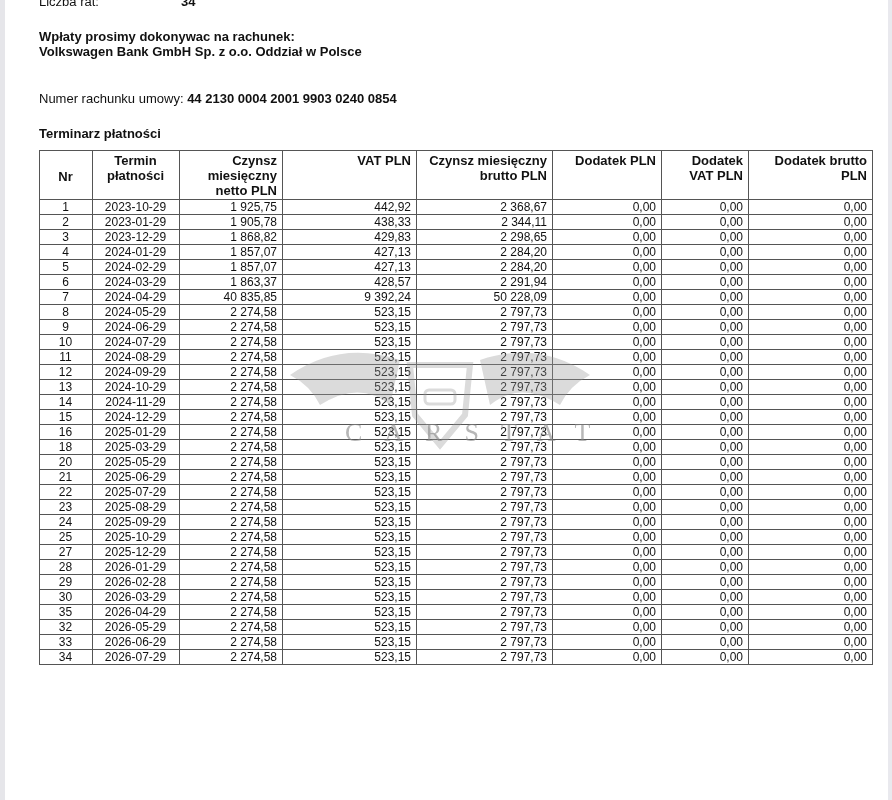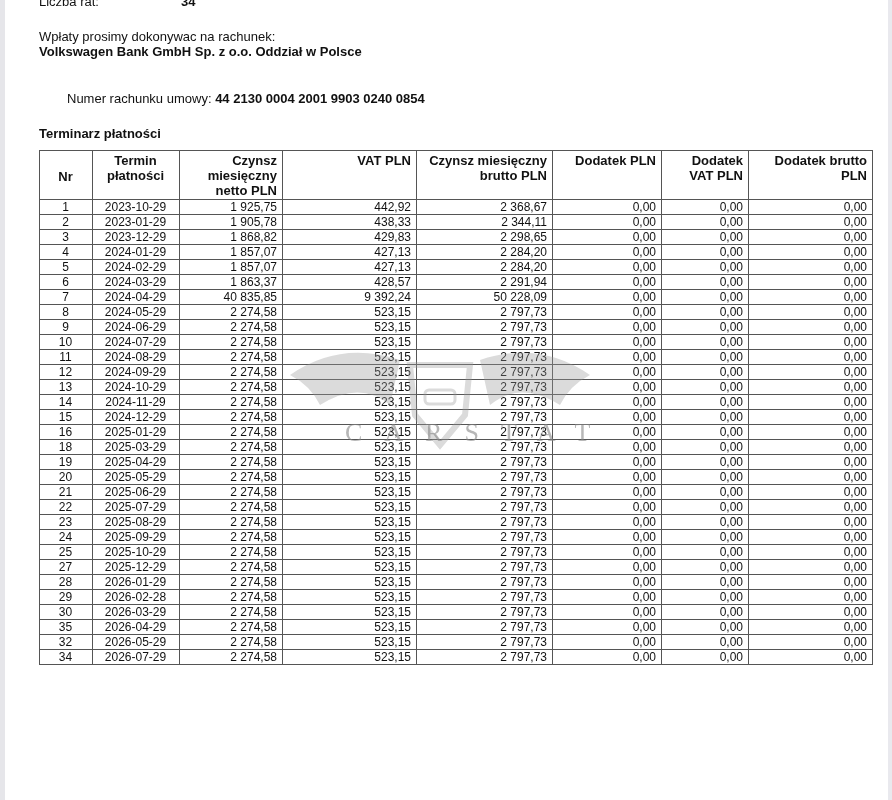--- a/index.html
+++ b/index.html
@@ -3,23 +3,23 @@
 <meta charset="utf-8">
 <style>
   html,body{margin:0;padding:0;}
   body{width:892px;height:800px;background:#ffffff;position:relative;overflow:hidden;font-family:"Liberation Sans",sans-serif;color:#111;}
   .leftbar{position:absolute;left:0;top:0;width:5px;height:800px;background:#e6e6ea;}
   .rightbar{position:absolute;right:0;top:0;width:4px;height:800px;background:#e9e9ee;}
   .line{position:absolute;left:39px;font-size:13px;white-space:nowrap;}
   .b{font-weight:bold;}
   #l-liczba{top:-6px;}
   #l-liczba .val{position:absolute;left:142px;}
-  #l-wplaty{top:29px;}
+  #l-wplaty{top:29px;font-weight:bold;}
   #l-bank{top:44px;font-weight:bold;}
-  #l-numer{top:91px;margin-left:28px;}
+  #l-numer{top:91px;}
   #l-termin{top:126px;font-weight:bold;}
   table{position:absolute;left:39px;top:150px;border-collapse:collapse;font-size:12px;}
   th,td{border:1px solid #555;padding:0 5px 0 4px;height:14px;line-height:14px;}
   th{font-weight:bold;vertical-align:top;padding-top:2px;height:46px;line-height:15px;font-size:13px;border-radius:7px;}
   th.c,td.c{text-align:center;}
   th.r,td.r{text-align:right;}
   th.nr{vertical-align:middle;}
   .w1{width:43px}.w2{width:77px}.w3{width:93px}.w4{width:124px}.w5{width:126px}.w6{width:99px}.w7{width:77px}.w8{width:114px}
   .wm{position:absolute;left:280px;top:335px;width:320px;height:120px;pointer-events:none;opacity:0.35;}
   .wm-text{position:absolute;left:345px;top:418px;font-family:"Liberation Serif",serif;font-size:26px;letter-spacing:22px;color:#888;opacity:0.6;}
@@ -220,30 +220,20 @@
         <td class="c">18</td>
         <td class="c">2025-03-29</td>
         <td class="r">2 274,58</td>
         <td class="r">523,15</td>
         <td class="r">2 797,73</td>
         <td class="r">0,00</td>
         <td class="r">0,00</td>
         <td class="r">0,00</td>
       </tr>
       <tr>
-        <td class="c">19</td>
-        <td class="c">2025-04-29</td>
-        <td class="r">2 274,58</td>
-        <td class="r">523,15</td>
-        <td class="r">2 797,73</td>
-        <td class="r">0,00</td>
-        <td class="r">0,00</td>
-        <td class="r">0,00</td>
-      </tr>
-      <tr>
         <td class="c">20</td>
         <td class="c">2025-05-29</td>
         <td class="r">2 274,58</td>
         <td class="r">523,15</td>
         <td class="r">2 797,73</td>
         <td class="r">0,00</td>
         <td class="r">0,00</td>
         <td class="r">0,00</td>
       </tr>
       <tr>
@@ -342,20 +332,30 @@
         <td class="r">2 274,58</td>
         <td class="r">523,15</td>
         <td class="r">2 797,73</td>
         <td class="r">0,00</td>
         <td class="r">0,00</td>
         <td class="r">0,00</td>
       </tr>
       <tr>
         <td class="c">32</td>
         <td class="c">2026-05-29</td>
+        <td class="r">2 274,58</td>
+        <td class="r">523,15</td>
+        <td class="r">2 797,73</td>
+        <td class="r">0,00</td>
+        <td class="r">0,00</td>
+        <td class="r">0,00</td>
+      </tr>
+      <tr>
+        <td class="c">33</td>
+        <td class="c">2026-06-29</td>
         <td class="r">2 274,58</td>
         <td class="r">523,15</td>
         <td class="r">2 797,73</td>
         <td class="r">0,00</td>
         <td class="r">0,00</td>
         <td class="r">0,00</td>
       </tr>
       <tr>
         <td class="c">34</td>
         <td class="c">2026-07-29</td>

